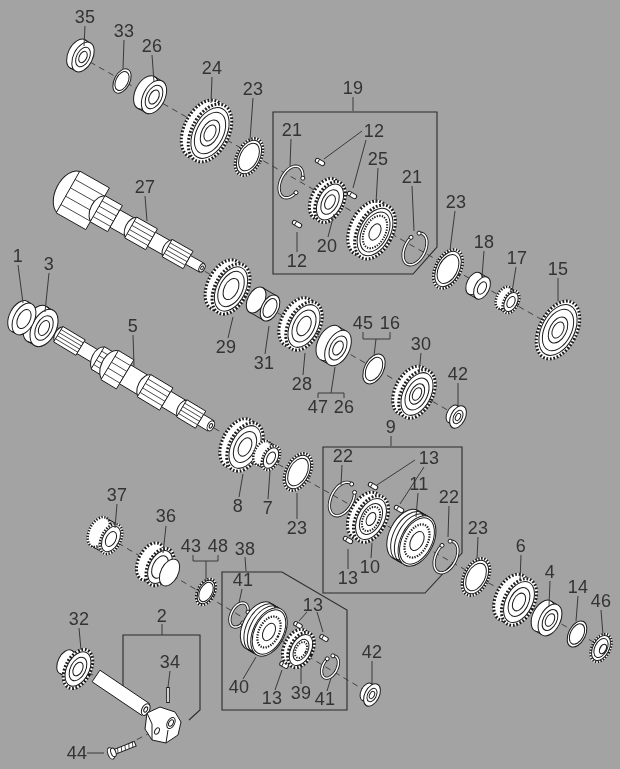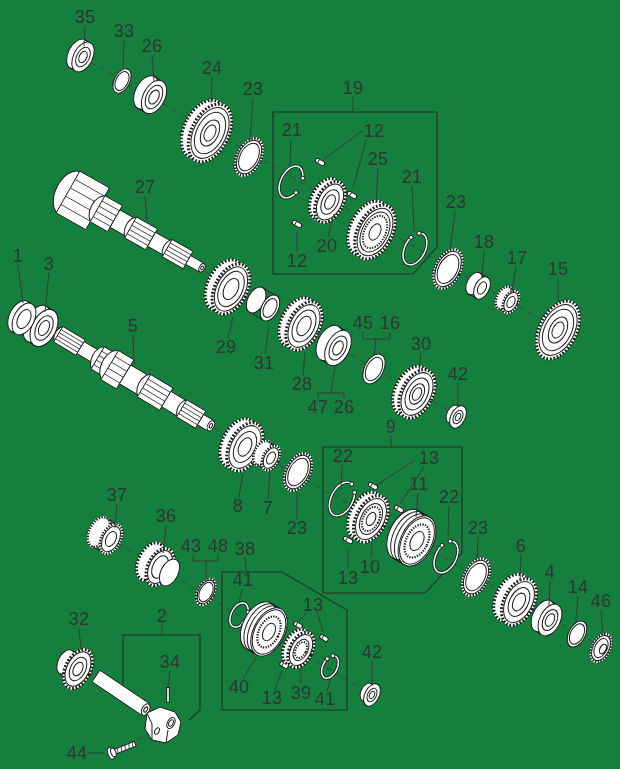--- a/index.html
+++ b/index.html
@@ -1,16 +1,16 @@
 <!DOCTYPE html>
 <html><head>
 <meta charset="utf-8">
 <style>
   html,body{margin:0;padding:0;background:#ffffff;}
-  .stage{position:relative;width:620px;height:769px;background:#15803d;overflow:hidden;
+  .stage{position:relative;width:620px;height:769px;background:#a3a3a3;overflow:hidden;
          font-family:"Liberation Sans", sans-serif;}
   svg{display:block;}
   text{font-family:"Liberation Sans", sans-serif;letter-spacing:0.3px;}
 </style>
 </head>
 <body>
 
 <div class="stage">
   <svg id="diagram" width="620" height="769" viewBox="0 0 620 769" xmlns="http://www.w3.org/2000/svg">
       <g>

